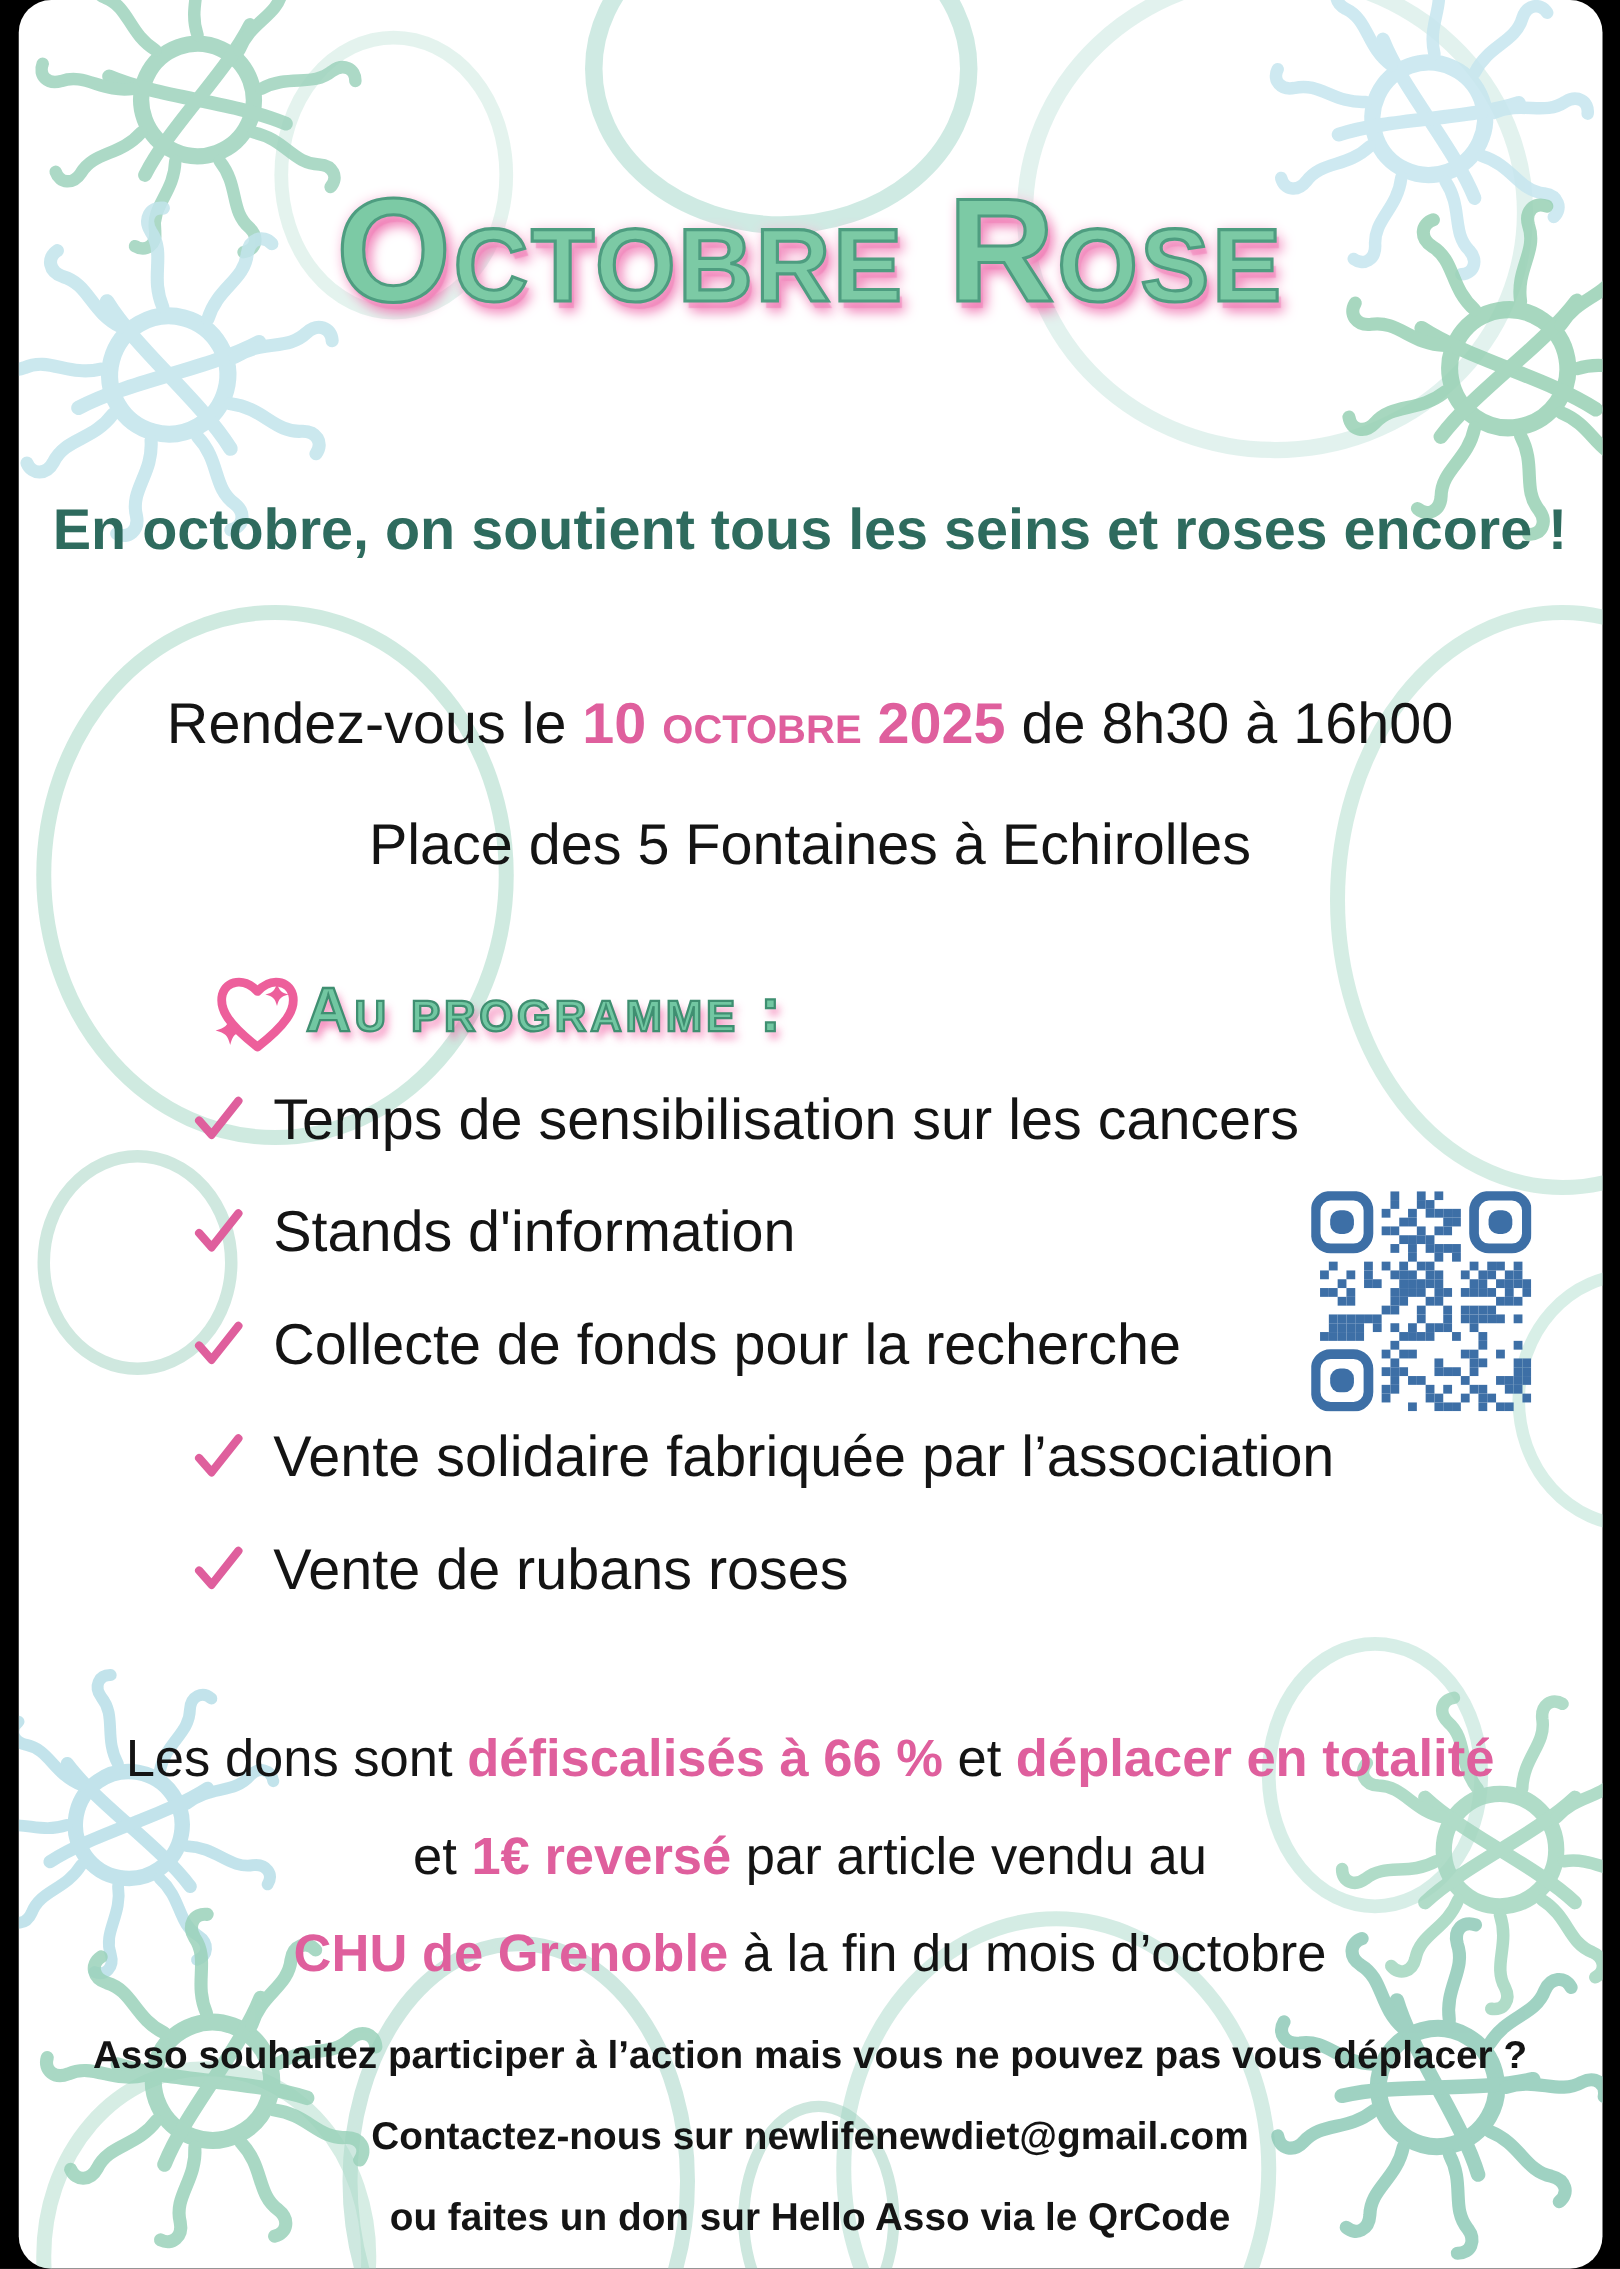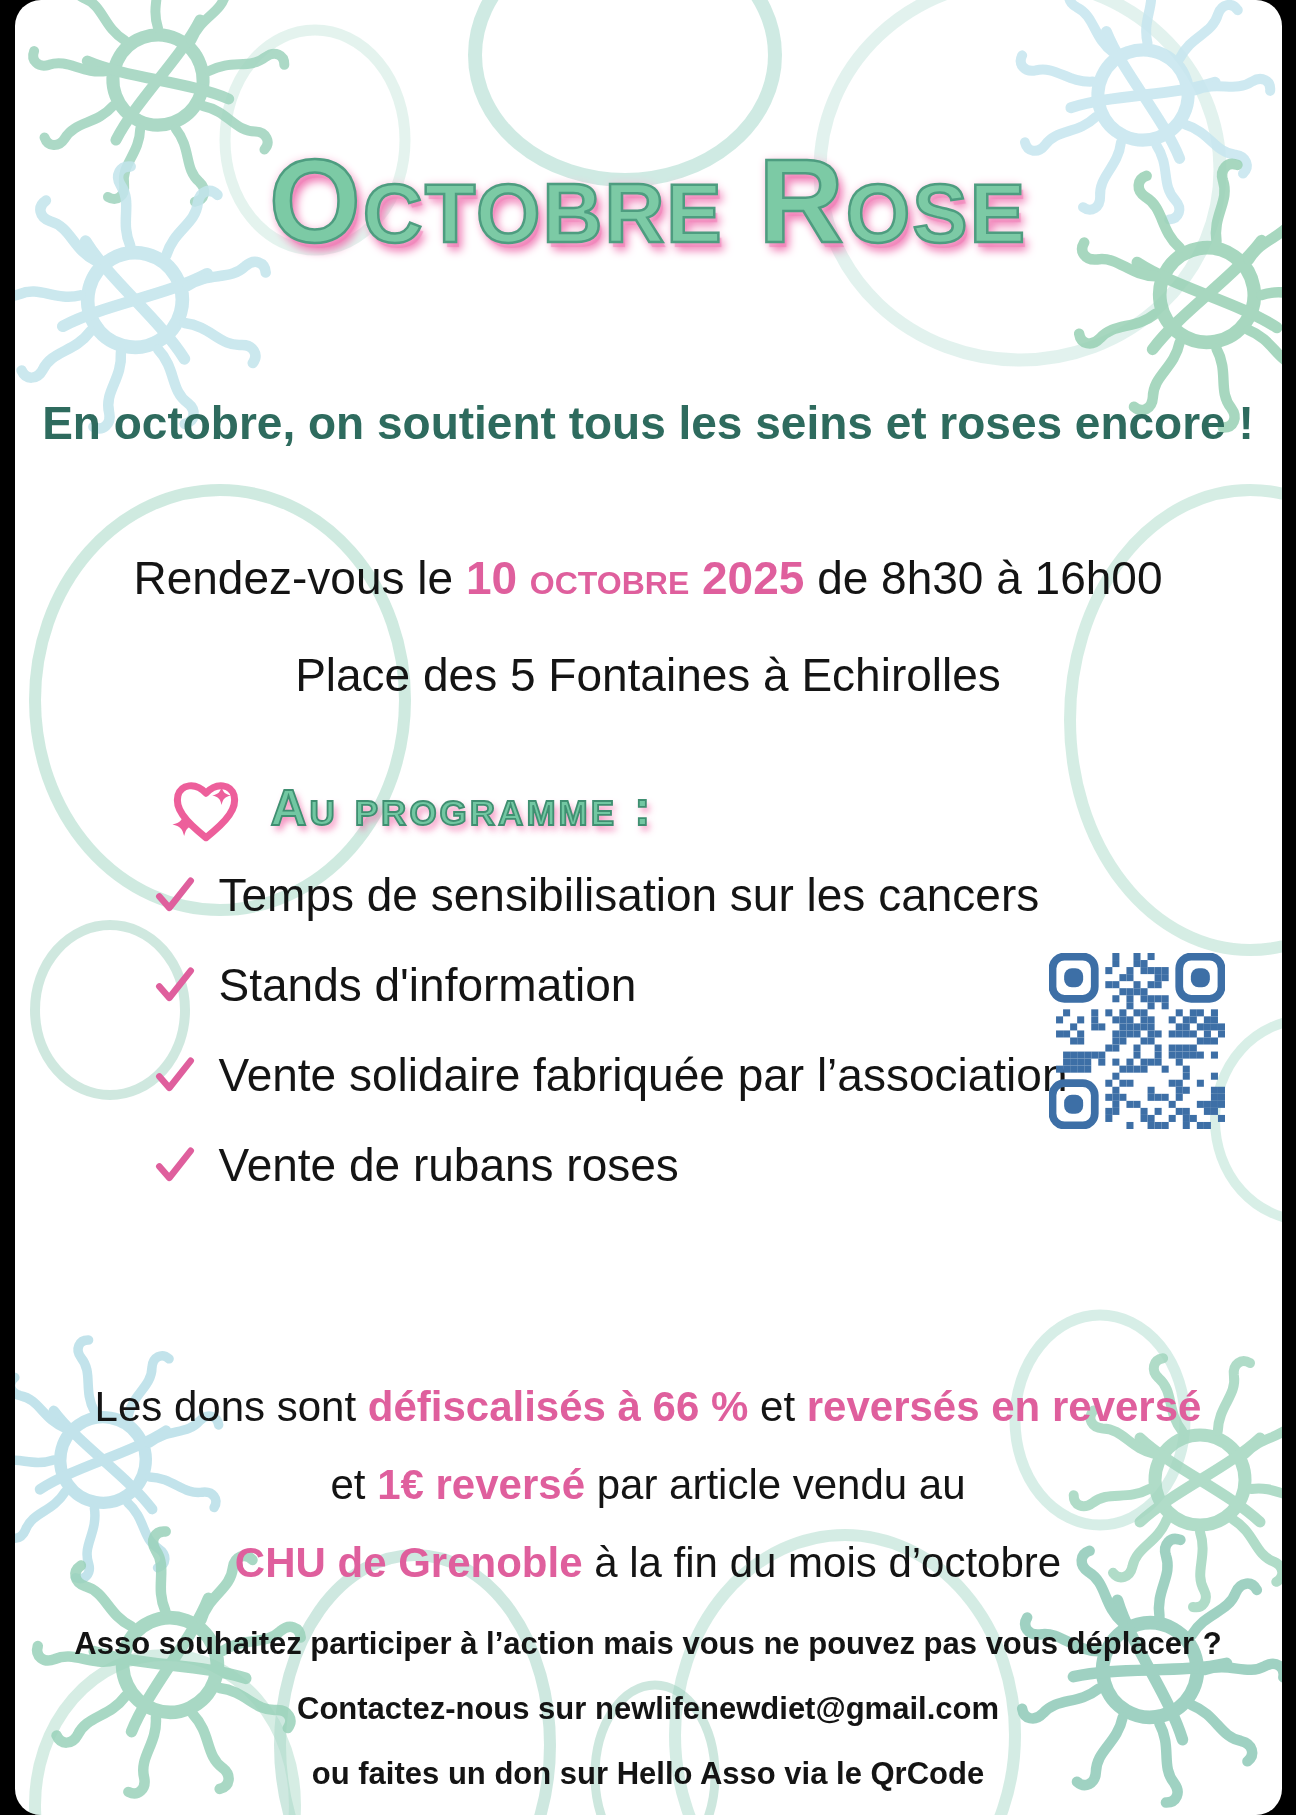--- a/index.html
+++ b/index.html
@@ -36,21 +36,21 @@
     position:absolute;left:0;right:0;text-align:center;
     font-size:46px;line-height:1.1;color:#141414;
   }
   .when{top:553px;}
   .where{top:650px;}
   .pink{color:#df5f9d;font-weight:700;}
   .sc{font-variant:small-caps;}
 
   .programme{
     position:absolute;top:772px;left:152px;
-    display:flex;align-items:center;gap:26px;
+    display:flex;align-items:center;
   }
   .programme .label{
     font-size:50px;font-weight:700;line-height:1;
     font-variant:small-caps;letter-spacing:3px;
     color:#72c7a2;
     -webkit-text-stroke:1.8px #3f8f71;
     text-shadow:3px 5px 7px rgba(240,95,163,.8);
   }
   .checklist{
     position:absolute;top:872px;left:140px;
@@ -151,20 +151,26 @@
         <svg width="40" height="40" viewBox="0 0 28 28">
             <path d="M3 15 L10 23 L25 4" fill="none" stroke="#df5f9d" stroke-width="4.6" stroke-linecap="round" stroke-linejoin="round"></path>
           </svg>
         <span>Temps de sensibilisation sur les cancers</span>
       </li>
       <li>
         <svg width="40" height="40" viewBox="0 0 28 28">
             <path d="M3 15 L10 23 L25 4" fill="none" stroke="#df5f9d" stroke-width="4.6" stroke-linecap="round" stroke-linejoin="round"></path>
           </svg>
         <span>Stands d'information</span>
+      </li>
+      <li>
+        <svg width="40" height="40" viewBox="0 0 28 28">
+            <path d="M3 15 L10 23 L25 4" fill="none" stroke="#df5f9d" stroke-width="4.6" stroke-linecap="round" stroke-linejoin="round"></path>
+          </svg>
+        <span>Collecte de fonds pour la recherche</span>
       </li>
       <li>
         <svg width="40" height="40" viewBox="0 0 28 28">
             <path d="M3 15 L10 23 L25 4" fill="none" stroke="#df5f9d" stroke-width="4.6" stroke-linecap="round" stroke-linejoin="round"></path>
           </svg>
         <span>Vente solidaire fabriquée par l’association</span>
       </li>
       <li>
         <svg width="40" height="40" viewBox="0 0 28 28">
             <path d="M3 15 L10 23 L25 4" fill="none" stroke="#df5f9d" stroke-width="4.6" stroke-linecap="round" stroke-linejoin="round"></path>
@@ -372,21 +378,21 @@
           <rect x="0.5" y="0.5" width="6" height="6" rx="1.7" fill="none" stroke="#3d6fa6" stroke-width="1.1"></rect>
           <rect x="2.15" y="2.15" width="2.7" height="2.7" rx="1.1" fill="#3d6fa6"></rect>
           <rect x="18.5" y="0.5" width="6" height="6" rx="1.7" fill="none" stroke="#3d6fa6" stroke-width="1.1"></rect>
           <rect x="20.15" y="2.15" width="2.7" height="2.7" rx="1.1" fill="#3d6fa6"></rect>
           <rect x="0.5" y="18.5" width="6" height="6" rx="1.7" fill="none" stroke="#3d6fa6" stroke-width="1.1"></rect>
           <rect x="2.15" y="20.15" width="2.7" height="2.7" rx="1.1" fill="#3d6fa6"></rect>
         </svg></div>
 
     <div class="donation">
       <p>
-        <span>Les dons sont </span><span class="pink">défiscalisés à 66 %</span><span> et </span><span class="pink">reversés en reversé</span>
+        <span>Les dons sont </span><span class="pink">défiscalisés à 66 %</span><span> et </span><span class="pink">déplacer en totalité</span>
       </p>
       <p>
         <span>et </span><span class="pink">1€ reversé</span><span> par article vendu au</span>
       </p>
       <p>
         <span class="pink">CHU de Grenoble</span><span> à la fin du mois d’octobre</span>
       </p>
     </div>
 
     <div class="footnotes">

